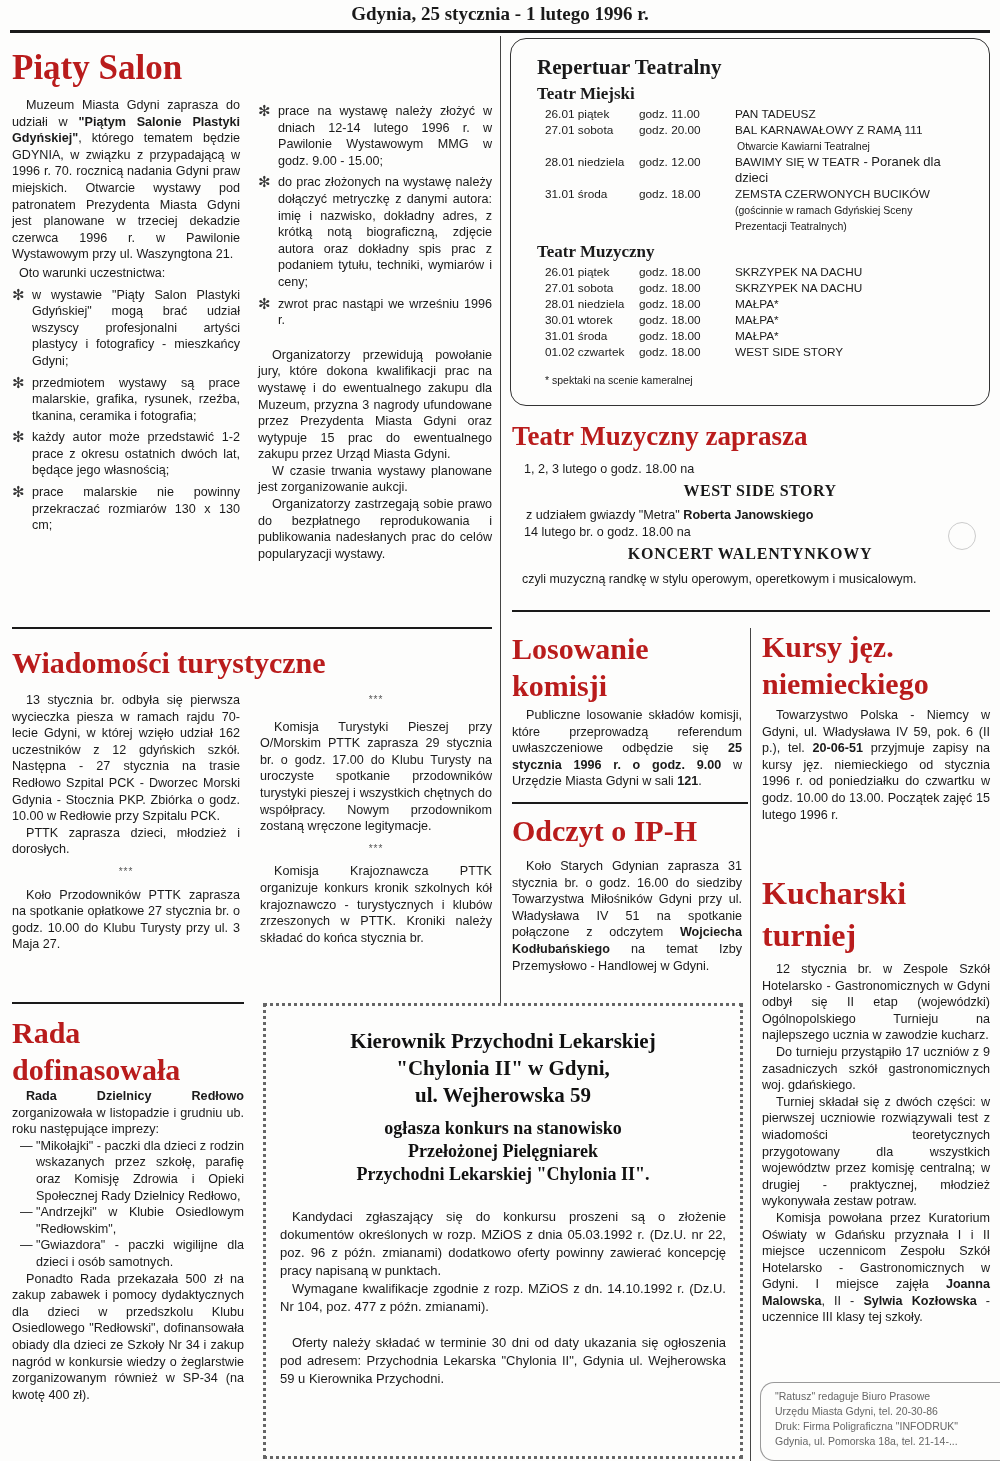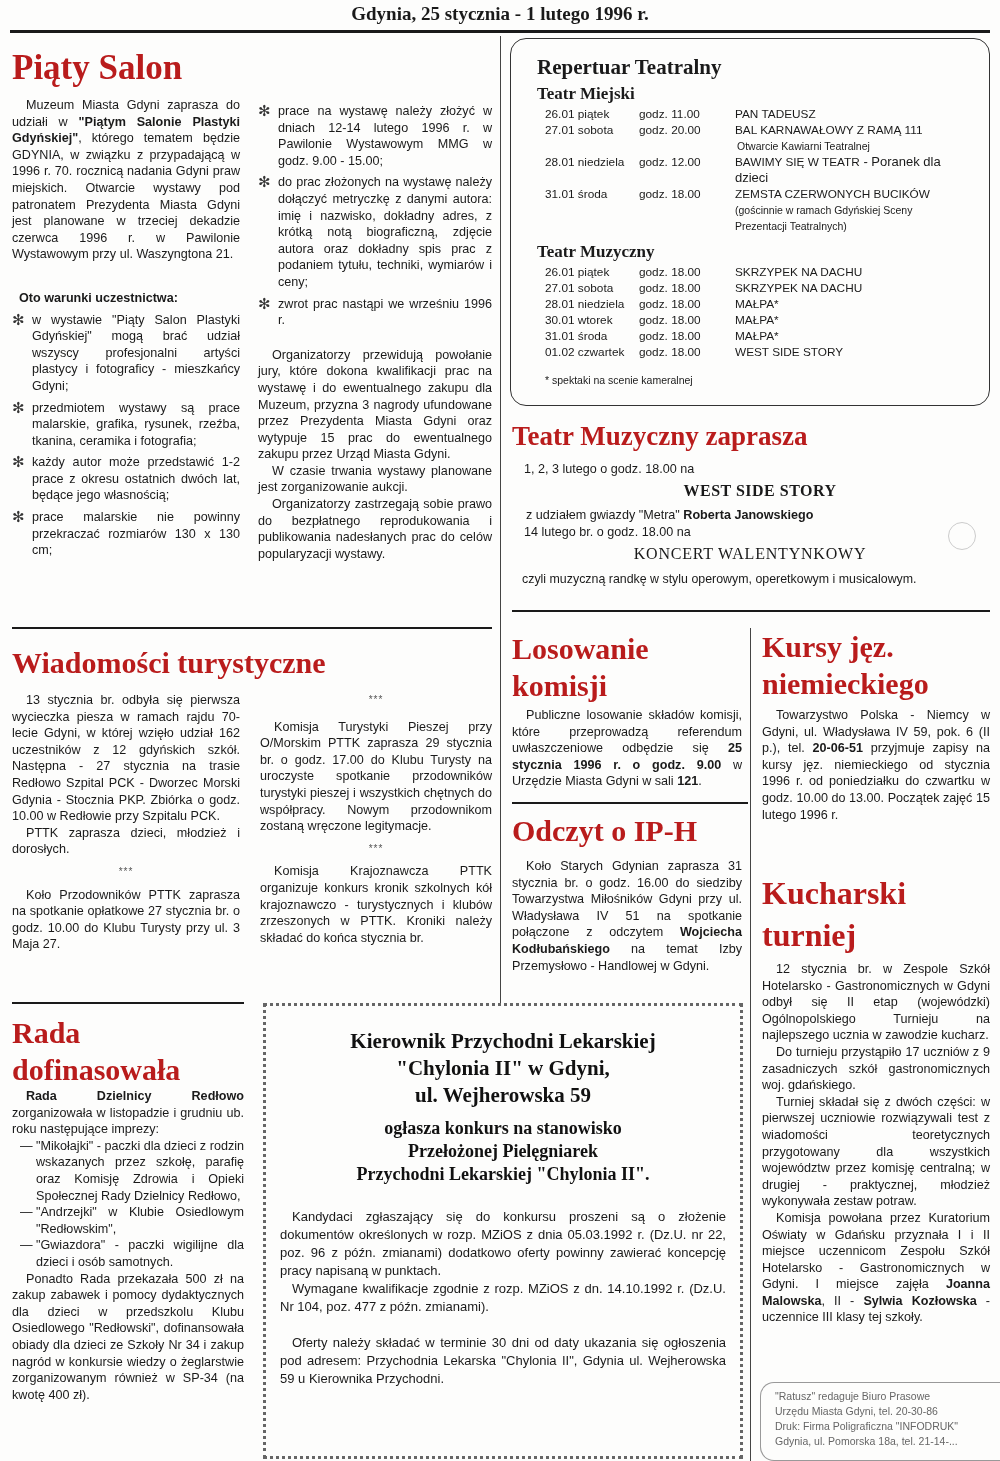--- a/index.html
+++ b/index.html
@@ -42,21 +42,21 @@
 </head>
 <body>
 
 <div class="abs masthead">Gdynia, 25 stycznia - 1 lutego 1996 r.</div>
 <div class="abs masthead-rule"></div>
 
 <section>
   <h1 class="abs head" style="left:12px;top:50px;font-size:35px;">Piąty Salon</h1>
   <div class="abs body-text" style="left:12px;top:97px;width:228px;">
     <p><span>Muzeum Miasta Gdyni zaprasza do udziałi w </span><b>"Piątym Salonie Plastyki Gdyńskiej"</b><span>, którego tematem będzie GDYNIA, w związku z przypadającą w 1996 r. 70. rocznicą nadania Gdyni praw miejskich. Otwarcie wystawy pod patronatem Prezydenta Miasta Gdyni jest planowane w trzeciej dekadzie czerwca 1996 r. w Pawilonie Wystawowym przy ul. Waszyngtona 21.</span></p>
-    <div style="margin-top:27px;font-weight:bold;padding-left:7px;">Oto warunki uczestnictwa:</div>
+    <div style="margin-top:2px;font-weight:normal;padding-left:7px;">Oto warunki uczestnictwa:</div>
     <div class="bullet">
         <span class="star">✻</span>
         <span class="txt">w wystawie "Piąty Salon Plastyki Gdyńskiej" mogą brać udział wszyscy profesjonalni artyści plastycy i fotograficy - mieszkańcy Gdyni;</span>
       </div>
     <div class="bullet">
         <span class="star">✻</span>
         <span class="txt">przedmiotem wystawy są prace malarskie, grafika, rysunek, rzeźba, tkanina, ceramika i fotografia;</span>
       </div>
     <div class="bullet">
         <span class="star">✻</span>
@@ -149,21 +149,21 @@
     </div>
   <div class="foot-note">* spektaki na scenie kameralnej</div>
 </section>
 
 <section>
   <h1 class="abs head" style="left:512px;top:422px;font-size:27px;">Teatr Muzyczny zaprasza</h1>
   <div class="abs" style="left:524px;top:462px;font-size:12.6px;">1, 2, 3 lutego o godz. 18.00 na</div>
   <div class="abs serif" style="left:510px;top:482px;width:500px;text-align:center;font-weight:bold;font-size:16px;letter-spacing:0.5px;">WEST SIDE STORY</div>
   <div class="abs" style="left:526px;top:508px;font-size:12.6px;"><span>z udziałem gwiazdy "Metra" </span><b>Roberta Janowskiego</b></div>
   <div class="abs" style="left:524px;top:525px;font-size:12.6px;">14 lutego br. o godz. 18.00 na</div>
-  <div class="abs serif" style="left:500px;top:545px;width:500px;text-align:center;font-weight:normal;font-size:16px;letter-spacing:0.8px;">KONCERT WALENTYNKOWY</div>
+  <div class="abs serif" style="left:500px;top:545px;width:500px;text-align:center;font-weight:bold;font-size:16px;letter-spacing:0.8px;">KONCERT WALENTYNKOWY</div>
   <div class="abs" style="left:522px;top:572px;font-size:12.4px;">czyli muzyczną randkę w stylu operowym, operetkowym i musicalowym.</div>
   <div class="abs circle-mark" style="left:948px;top:522px;"></div>
 </section>
 
 <div class="abs rule" style="left:12px;top:627px;width:480px;"></div>
 <div class="abs rule" style="left:512px;top:610px;width:478px;"></div>
 <div class="abs vrule" style="left:750px;top:628px;height:372px;width:1px;background:#444;"></div>
 <div class="abs rule" style="left:512px;top:802px;width:236px;"></div>
 
 <section>

